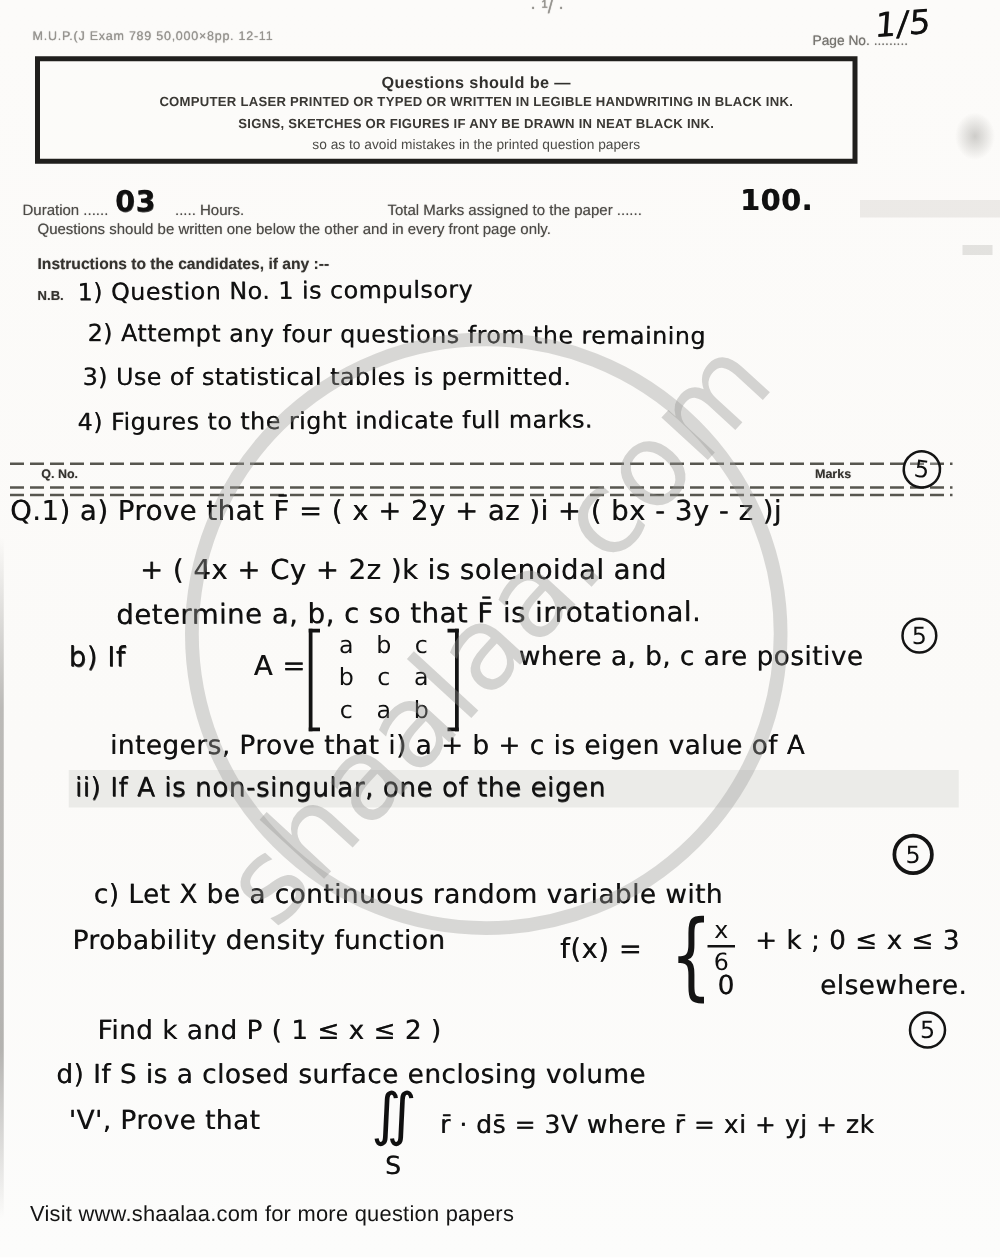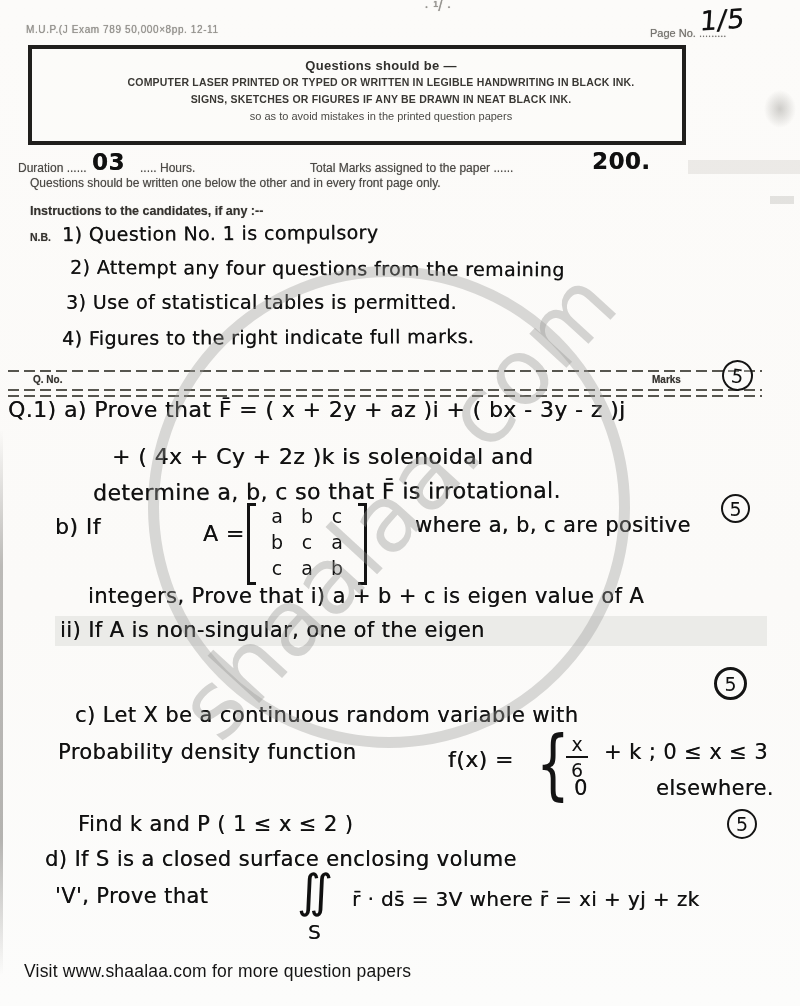--- a/index.html
+++ b/index.html
@@ -23,21 +23,21 @@
   
   .hand {
     font-family:"DejaVu Sans", sans-serif;
     color:#101010; font-size:21px; letter-spacing:.4px;
     text-shadow:.35px .2px 0 rgba(10,10,10,.75);
   }
   .hand-sm { font-size:19px; }
 
   
   .notice {
-    position:absolute; left:28px; top:45px; width:658px; height:100px;
+    position:absolute; left:28px; top:45px; width:658px; height:86px;
     border:4px solid #201f1d; box-sizing:border-box;
     text-align:center; padding-top:8px;
     background:rgba(252,252,250,.5);
     padding-left:48px;
   }
   .notice .t  { font-size:13px; font-weight:bold; color:#31302d; letter-spacing:.3px; line-height:17px; }
   .notice .l  { font-size:10.5px; font-weight:bold; color:#3a3834; letter-spacing:.2px; line-height:17px; }
   .notice .l3 { font-size:11px; color:#4b4a46; line-height:17px; }
 
   
@@ -128,21 +128,21 @@
       <div class="l">COMPUTER LASER PRINTED OR TYPED OR WRITTEN IN LEGIBLE HANDWRITING IN BLACK INK.</div>
       <div class="l">SIGNS, SKETCHES OR FIGURES IF ANY BE DRAWN IN NEAT BLACK INK.</div>
       <div class="l3">so as to avoid mistakes in the printed question papers</div>
     </div>
 
     <span class="abs print" style="left:30px; top:139px; font-size:12px;margin-top:37px;">Questions should be written one below the other and in every front page only.</span>
     <span class="abs print" style="left:18px; top:161px; font-size:12px;">Duration ......</span>
     <span class="abs hand" style="left:92px; top:149px; font-size:23px; font-weight:bold;">03</span>
     <span class="abs print" style="left:140px; top:161px; font-size:12px;">..... Hours.</span>
     <span class="abs print" style="left:310px; top:161px; font-size:12px;">Total Marks assigned to the paper ......</span>
-    <span class="abs hand" style="left:592px; top:148px; font-size:23px; font-weight:bold;">200.</span>
+    <span class="abs hand" style="left:592px; top:148px; font-size:23px; font-weight:bold;">100.</span>
     <span class="abs print print-bold" style="left:30px; top:204px; font-size:12.5px;">Instructions to the candidates, if any :--</span>
 
     <span class="abs print print-bold" style="left:30px; top:231px; font-size:10.5px;">N.B.</span>
     <span class="abs hand hand-sm" style="left:62px; top:222px; transform:rotate(-.4deg);">1)  Question  No. 1   is   compulsory</span>
     <span class="abs hand hand-sm" style="left:70px; top:257px; transform:rotate(.3deg);">2)  Attempt  any  four  questions  from  the  remaining</span>
     <span class="abs hand hand-sm" style="left:66px; top:291px;">3)  Use  of   statistical   tables   is   permitted.</span>
     <span class="abs hand hand-sm" style="left:62px; top:326px; transform:rotate(-.3deg);">4)  Figures  to  the  right   indicate  full  marks.</span>
 
     <div class="dash" style="top:370px;"></div>
     <span class="abs print print-bold" style="left:33px; top:374px; font-size:10px;">Q. No.</span>

